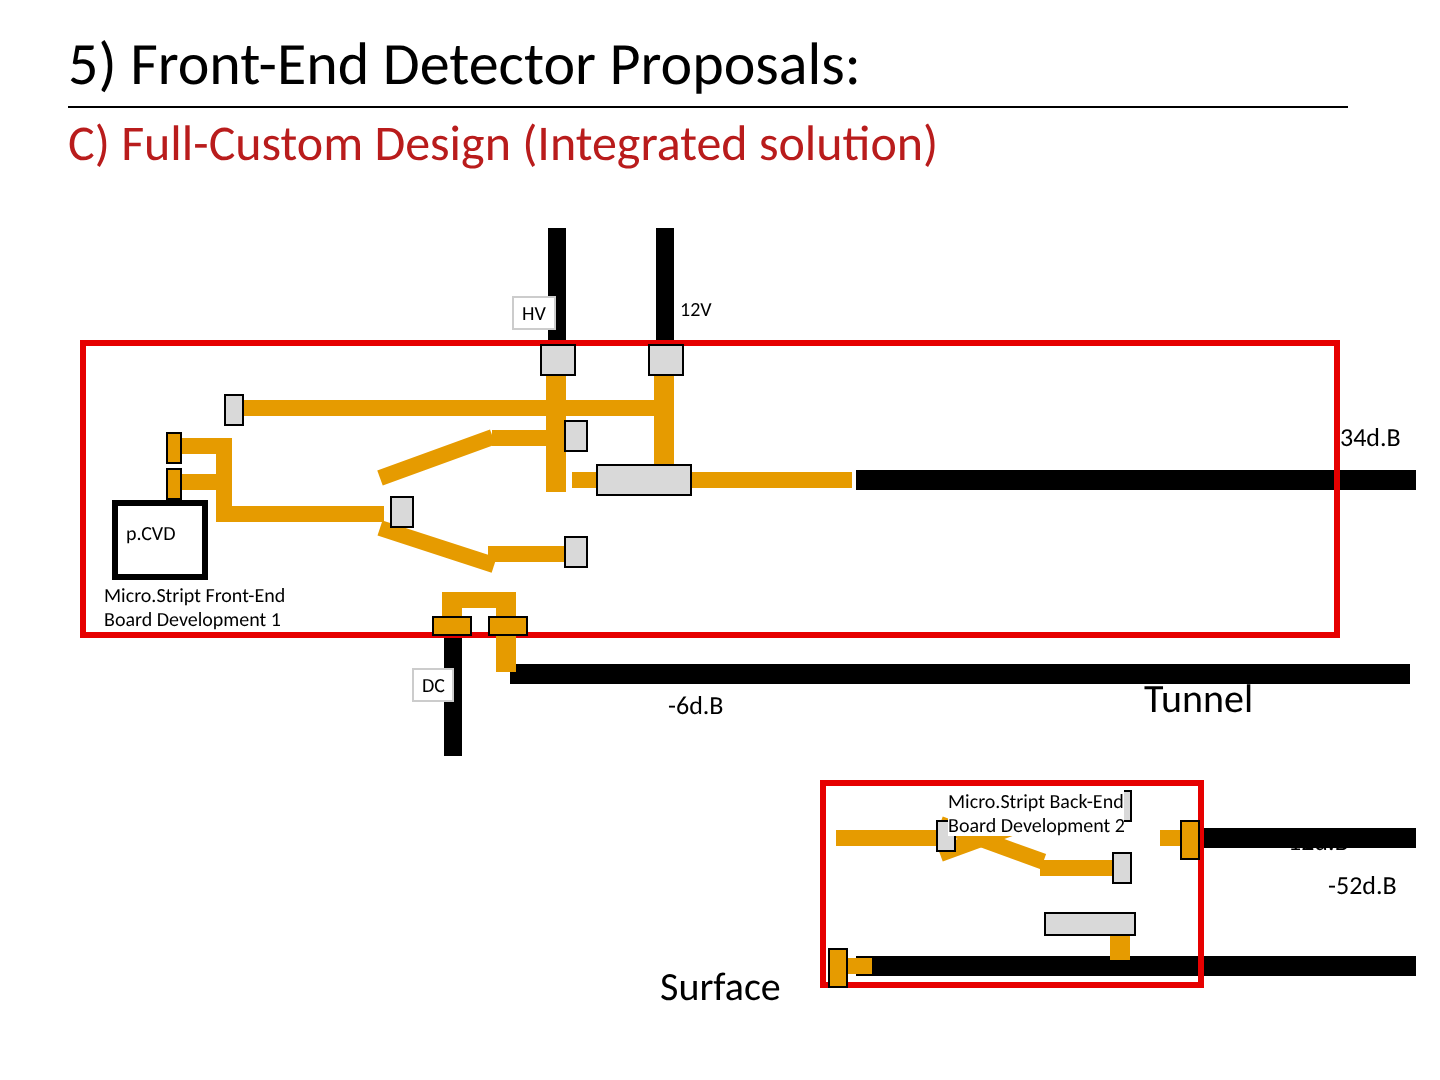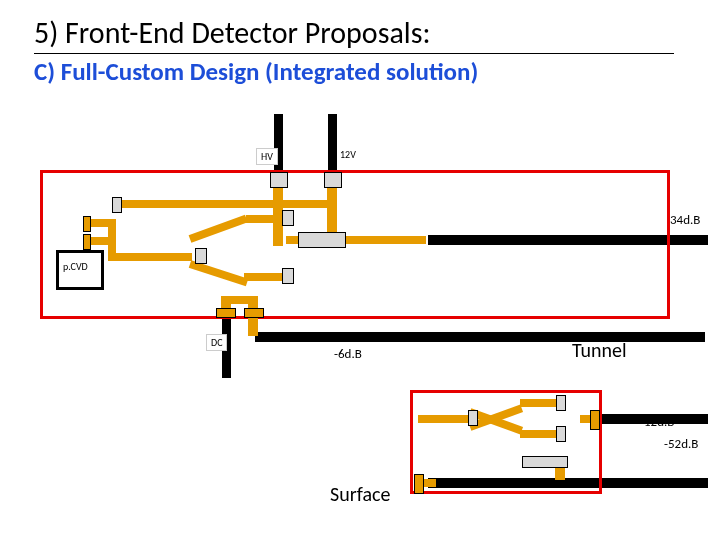--- a/index.html
+++ b/index.html
@@ -1,18 +1,18 @@
 <!DOCTYPE html>
 <html><head>
 <meta charset="utf-8">
 <style>
   html,body{margin:0;padding:0;width:720px;height:540px;background:#fff;font-family:"Calibri","Arial",sans-serif;overflow:hidden}
   .stage{position:relative;width:720px;height:540px}
   .title{position:absolute;font-size:30px;font-weight:400;color:#000}
-  .subtitle{position:absolute;font-size:25px;font-weight:700;color:#1d4ed8}
+  .subtitle{position:absolute;font-size:25px;font-weight:400;color:#b91c1c}
   .lbl{position:absolute;font-size:11px;color:#000;white-space:pre}
   .lbl.big{font-size:20px}
   .lbl.med{font-size:13px}
 
   
   .hbar{position:absolute;background:#000;height:8px}
   .vbar{position:absolute;background:#000;width:8px}
 
   
   .ot{position:absolute;background:#e69b00}
@@ -101,22 +101,26 @@
 <div class="conn" style="left:556px;top:395px;width:8px;height:14px"></div>
 <div class="conn" style="left:556px;top:426px;width:8px;height:14px"></div>
 <div class="conn" style="left:522px;top:456px;width:44px;height:10px"></div>
 <div class="conn orange" style="left:414px;top:474px;width:8px;height:18px"></div>
 <div class="conn orange" style="left:590px;top:410px;width:8px;height:18px"></div>
 
 <div class="lbl" style="left:256px;top:148px;font-size:10px;border:1px solid #ccc;padding:1px 4px;background:#fff">HV</div>
 <div class="lbl" style="left:340px;top:148px;font-size:10px">12V</div>
 <div class="lbl med" style="left:670px;top:212px">34d.B</div>
 
+<div class="lbl" style="left:52px;top:292px;font-size:10px;line-height:1.15">Micro.Stript Front-End
+Board Development 1</div>
 
 <div class="lbl" style="left:206px;top:334px;font-size:10px;border:1px solid #ccc;padding:1px 4px;background:#fff">DC</div>
 <div class="lbl med" style="left:334px;top:346px">-6d.B</div>
 <div class="lbl big" style="left:572px;top:338px;font-weight:400">Tunnel</div>
 
+<div class="lbl" style="left:474px;top:395px;font-size:10px;line-height:1.15;background:#fff">Micro.Stript Back-End
+Board Development 2</div>
 <div class="lbl med" style="left:640px;top:414px">-12d.B</div>
 <div class="lbl med" style="left:664px;top:436px">-52d.B</div>
 <div class="lbl big" style="left:330px;top:482px">Surface</div>
 
 </div>
 
 </body></html>

